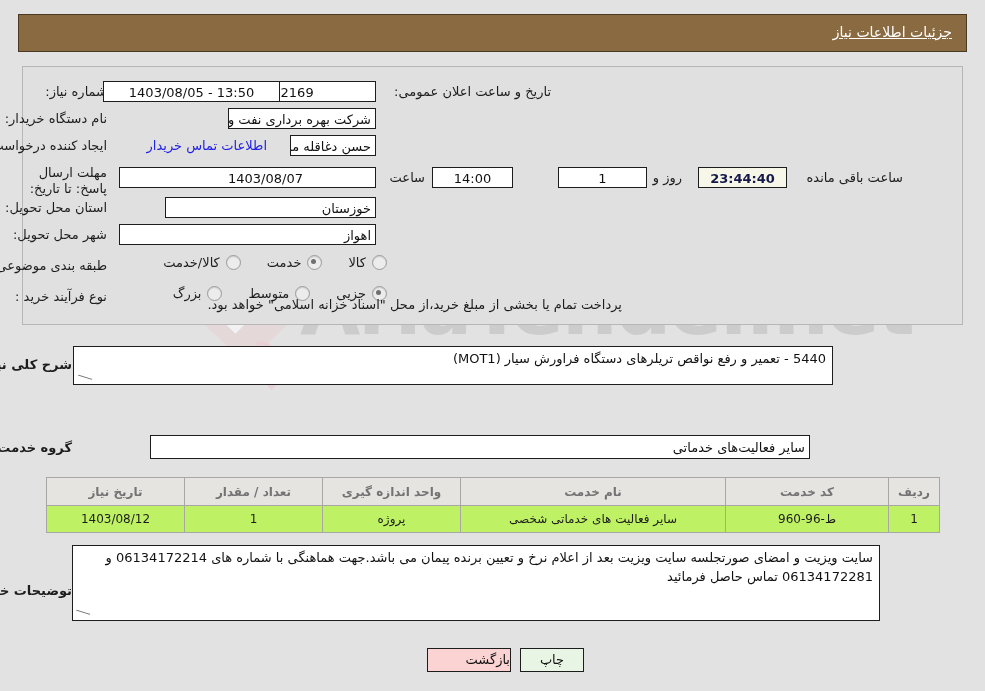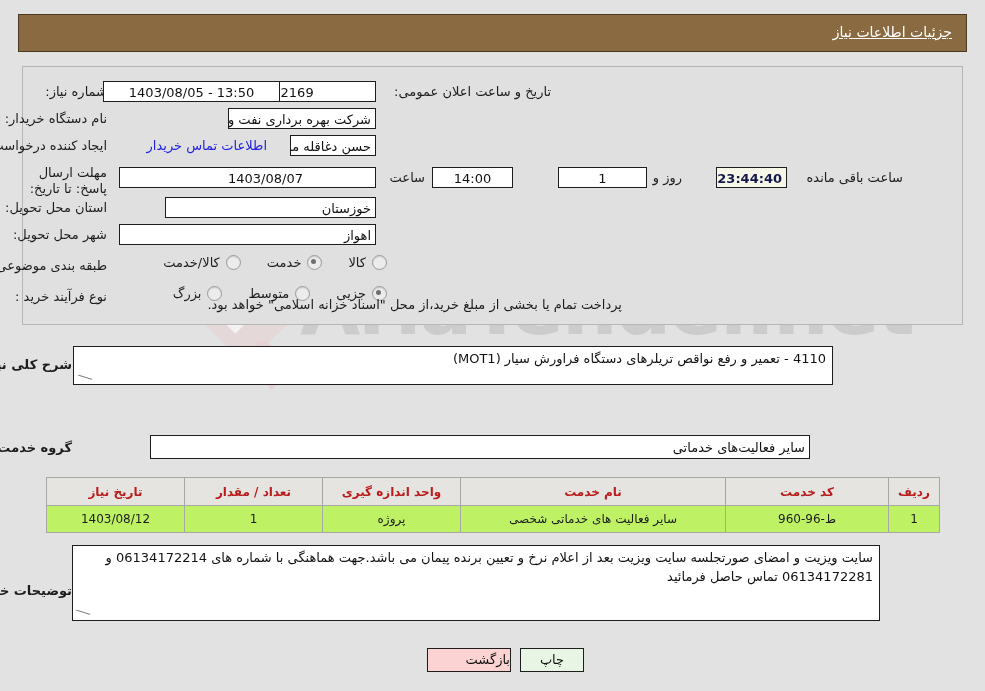--- a/index.html
+++ b/index.html
@@ -189,21 +189,21 @@
     top: 477px;
     width: 894px;
     border-collapse: collapse;
     font-size: 12px;
     z-index: 3;
     background: #ffffff;
   }
   table.grid th {
     background: #e6e4e1;
     border: 1px solid #a9a7a4;
-    color: #b91c1c;
+    color: #737373;
     font-weight: bold;
     height: 27px;
     padding: 0 6px;
     text-align: center;
   }
   table.grid td {
     background: #bef264;
     border: 1px solid #a9a7a4;
     color: #1d1d1d;
     height: 26px;
@@ -254,21 +254,21 @@
   <div class="lbl" style="right:878px; top:138px;">ایجاد کننده درخواست:</div>
   <div class="fld right" style="right:609px; top:135px; left:290px;">حسن دغاقله مسئول کارگروه برنامه ریزی تعمیرات شرکت بهره برداری نفت و گاز</div>
   <div class="link" style="right:718px; top:138px;">اطلاعات تماس خریدار</div>
 
   <div class="lbl lbl-wrap" style="right:878px; top:165px; width:92px;">مهلت ارسال پاسخ: تا تاریخ:</div>
   <div class="fld center" style="right:609px; top:167px; width:257px;padding-left:40px;">1403/08/07</div>
   <div class="lbl" style="right:560px; top:170px;">ساعت</div>
   <div class="fld center" style="right:472px; top:167px; width:81px;">14:00</div>
   <div class="fld center" style="right:338px; top:167px; width:89px;">1</div>
   <div class="lbl" style="right:303px; top:170px;">روز و</div>
-  <div class="fld center cream" style="right:198px; top:167px; width:71px;">23:44:40</div>
+  <div class="fld center cream" style="right:198px; top:167px; width:89px;">23:44:40</div>
   <div class="lbl" style="right:82px; top:170px;">ساعت باقی مانده</div>
 
   <div class="lbl" style="right:878px; top:200px;">استان محل تحویل:</div>
   <div class="fld right" style="right:609px; top:197px; width:211px;padding-left:9px;">خوزستان</div>
 
   <div class="lbl" style="right:878px; top:227px;">شهر محل تحویل:</div>
   <div class="fld right" style="right:609px; top:224px; width:257px;">اهواز</div>
 
   <div class="lbl" style="right:878px; top:258px;">طبقه بندی موضوعی:</div>
   <div class="radio-row" style="right:598px; top:255px;">
@@ -297,21 +297,21 @@
       <span class="radio-label">متوسط</span>
     </div>
     <div class="radio-item">
       <span class="radio-dot"></span>
       <span class="radio-label">بزرگ</span>
     </div>
   </div>
   <div class="note" style="right:363px; top:297px;">پرداخت تمام یا بخشی از مبلغ خرید،از محل "اسناد خزانه اسلامی" خواهد بود.</div>
 
   <div class="lbl" style="right:913px; top:357px; font-weight:bold;">شرح کلی نیاز:</div>
-  <div class="ta" style="right:152px; top:346px; width:760px; height:39px;">4110 - تعمیر و رفع نواقص تریلرهای دستگاه فراورش سیار (MOT1)</div>
+  <div class="ta" style="right:152px; top:346px; width:760px; height:39px;">5440 - تعمیر و رفع نواقص تریلرهای دستگاه فراورش سیار (MOT1)</div>
   <div class="ta-grip" style="right:896px; top:371px;">╲</div>
 
   <div class="lbl" style="right:913px; top:440px; font-weight:bold;">گروه خدمت:</div>
   <div class="fld right" style="right:175px; top:435px; width:660px; height:24px; line-height:22px;">سایر فعالیت‌های خدماتی</div>
 
   <table class="grid">
     <thead>
       <tr>
         <th style="width:38px;">ردیف</th>
         <th style="width:150px;">کد خدمت</th>

